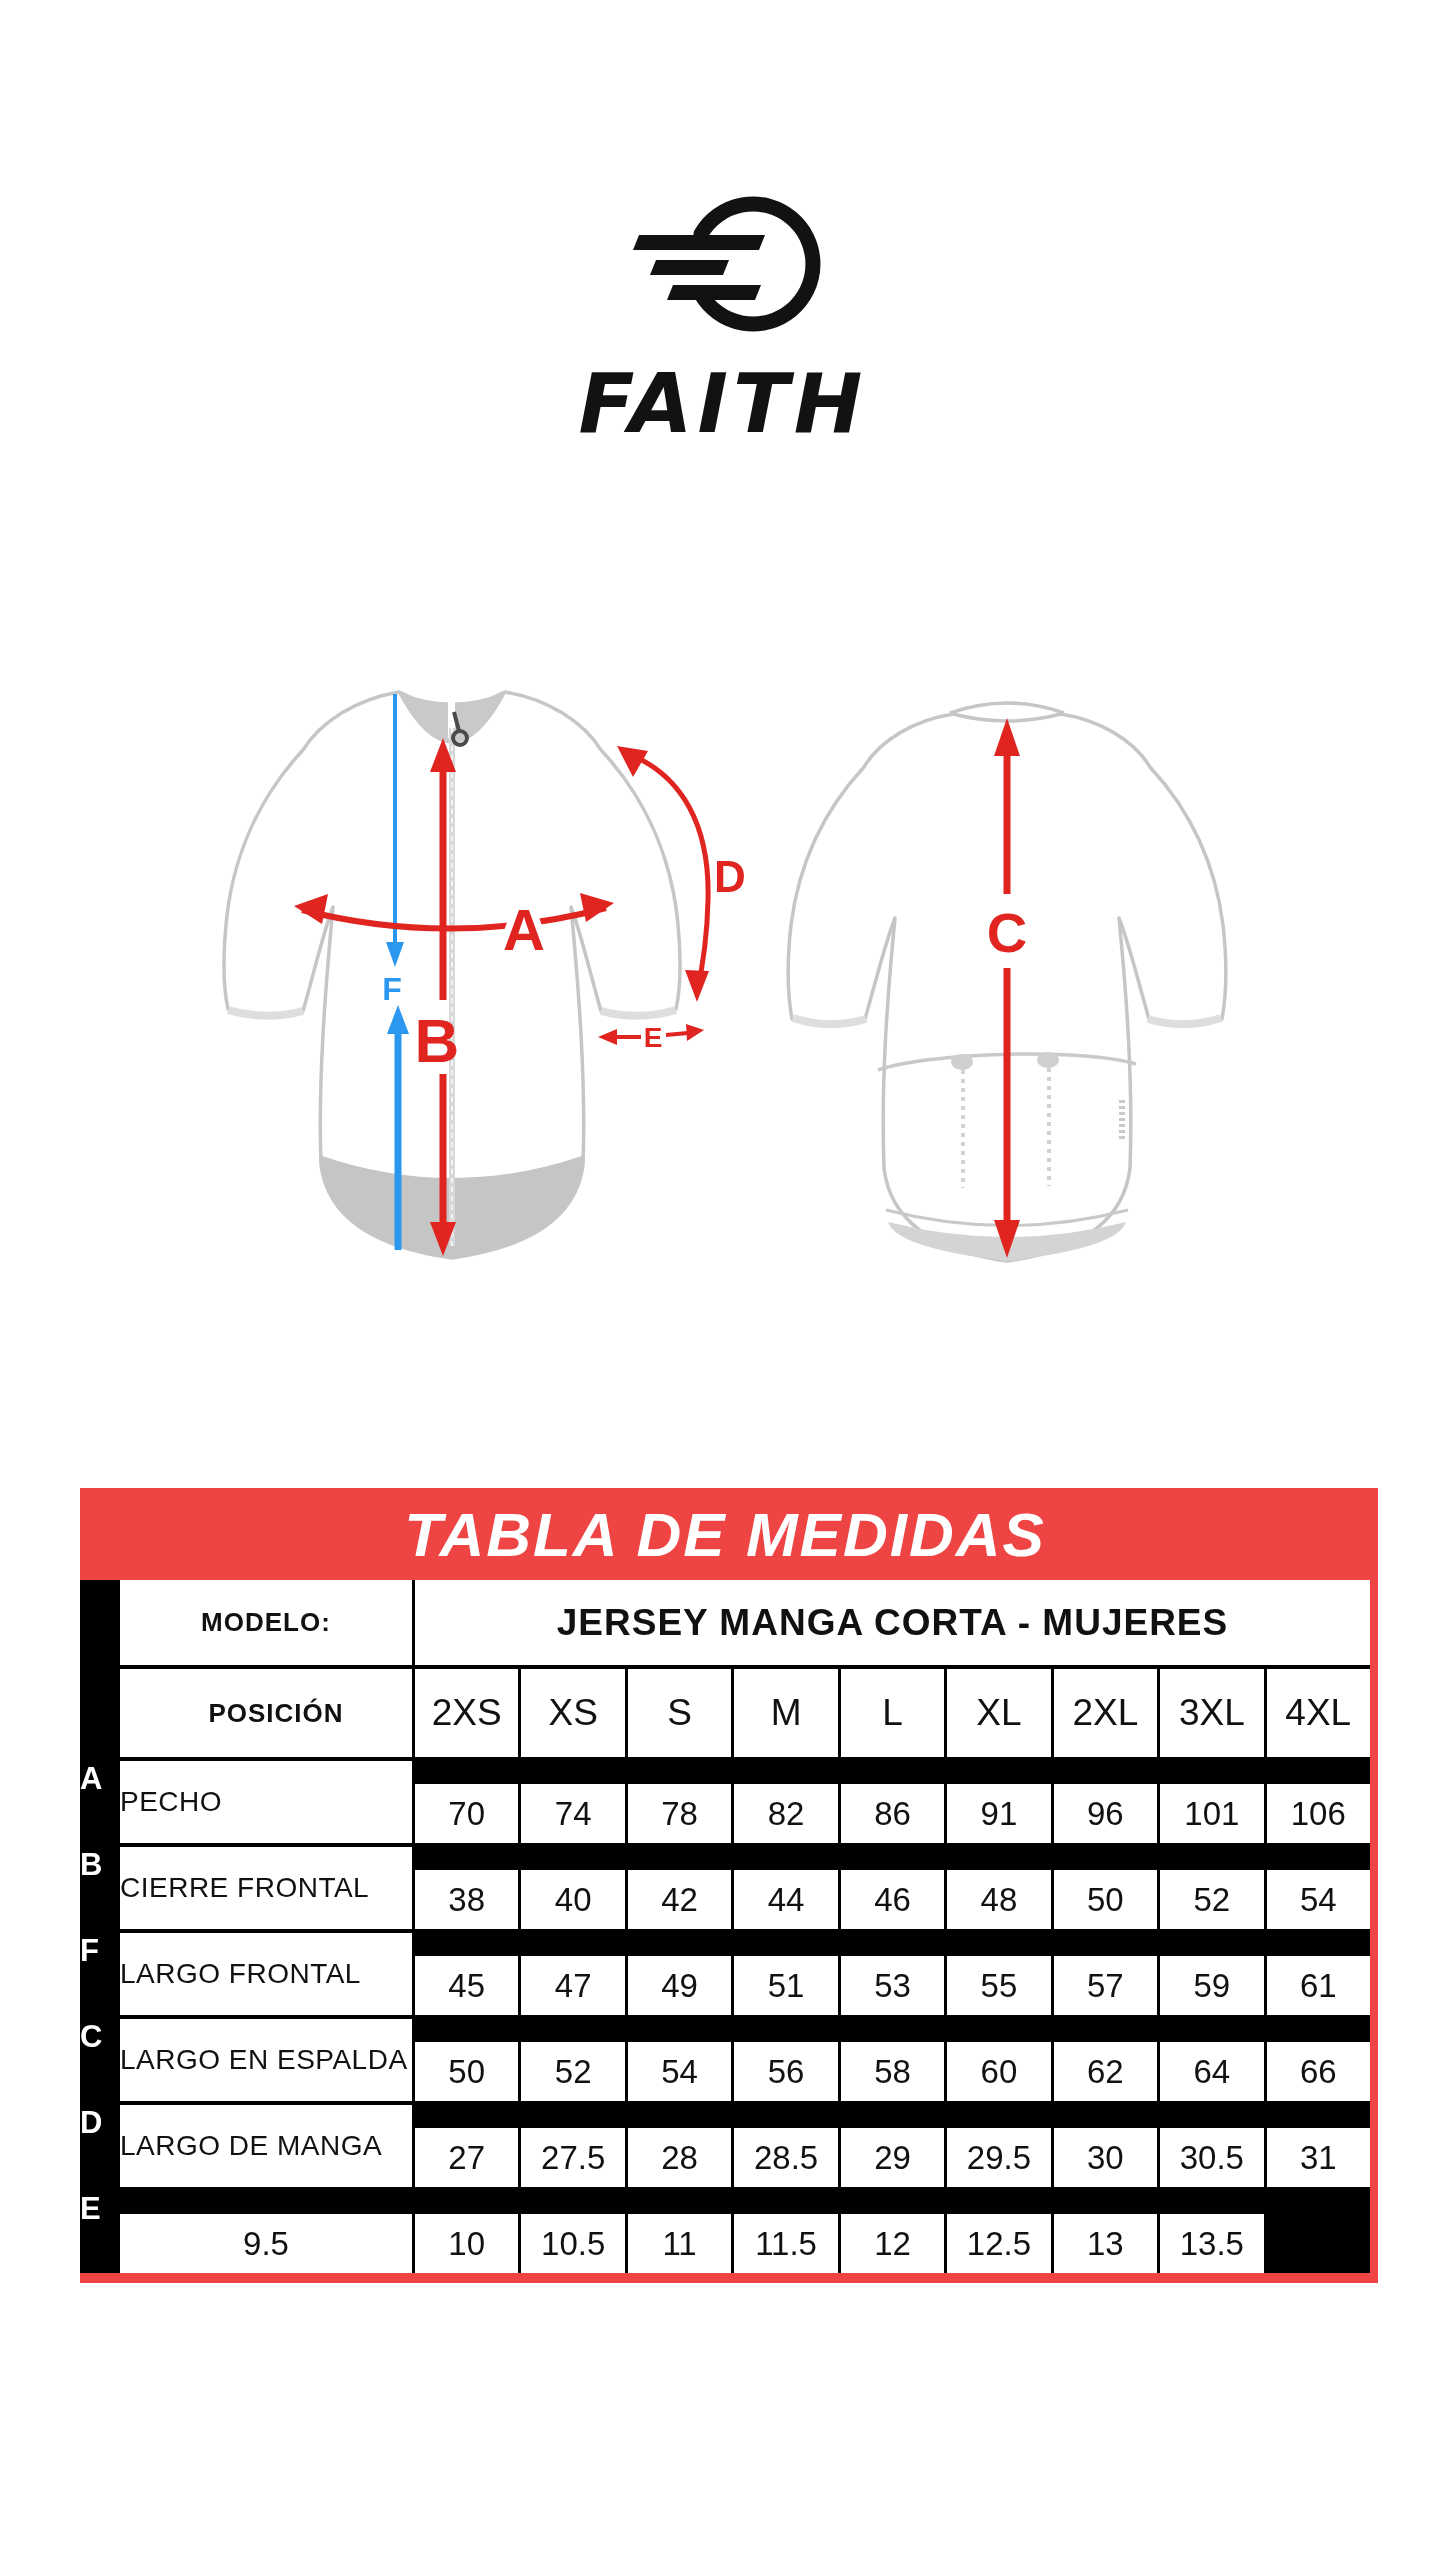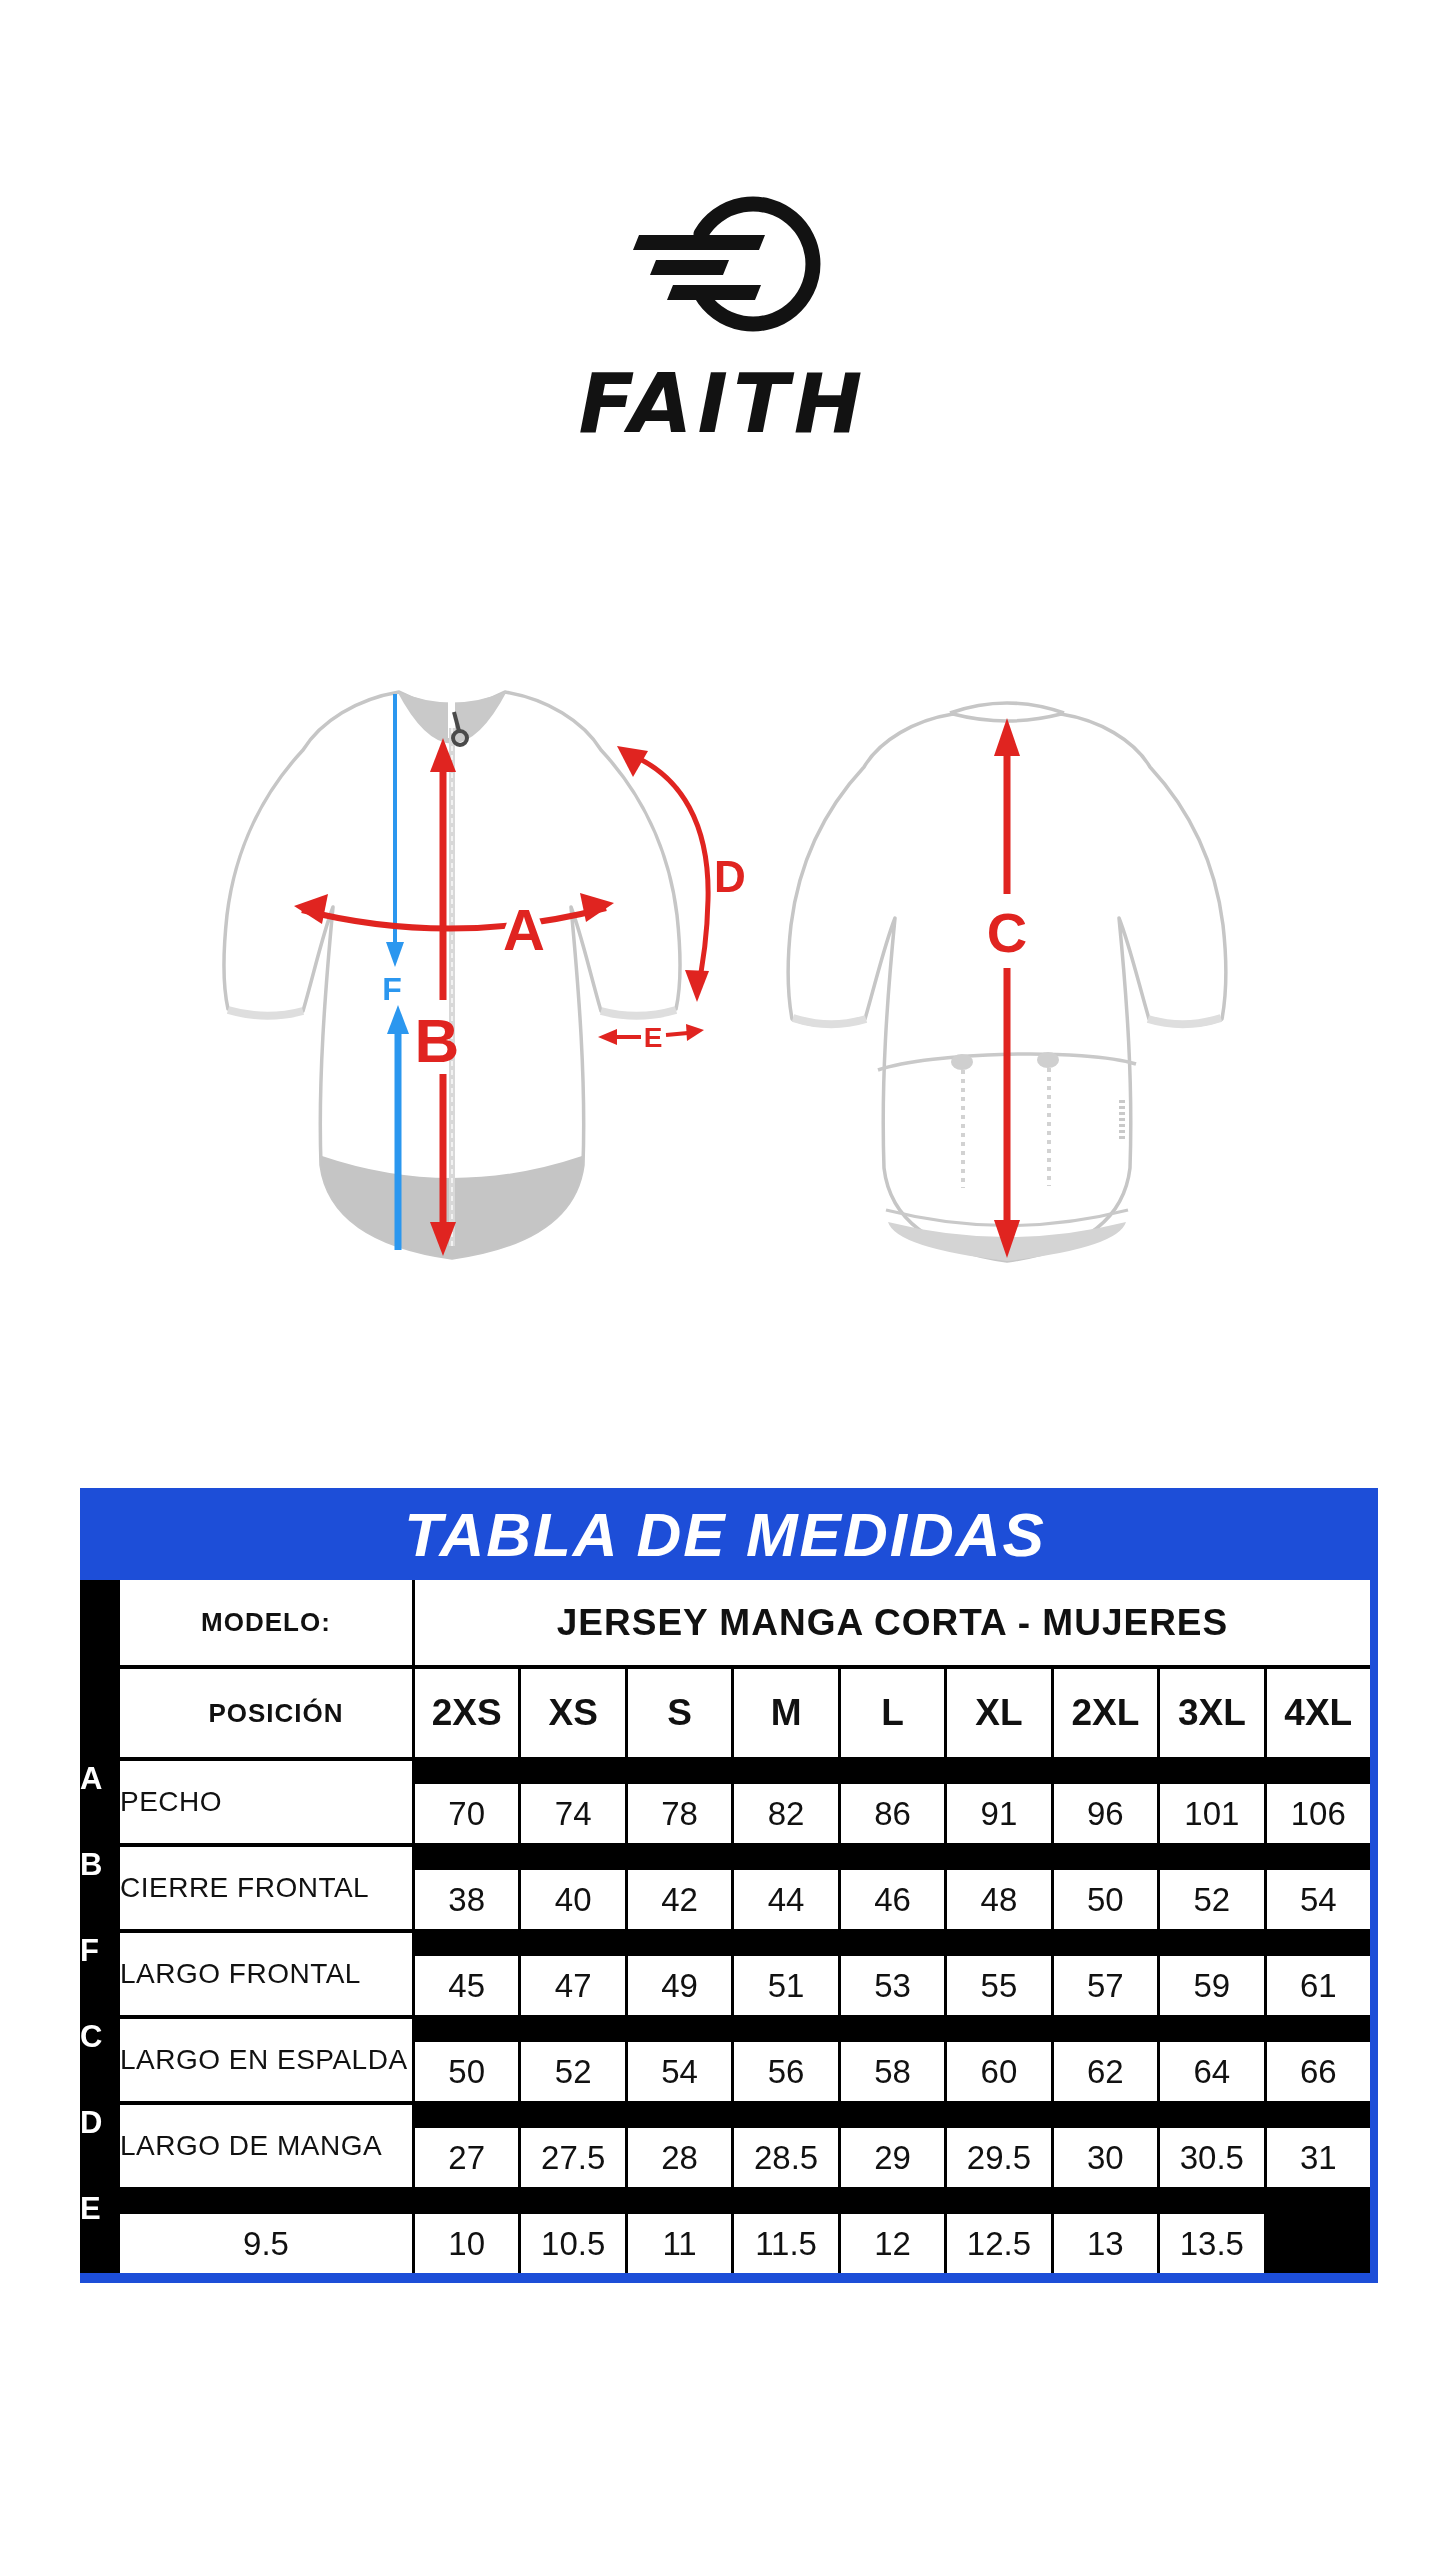--- a/index.html
+++ b/index.html
@@ -6,40 +6,40 @@
   body{
     width:1445px;height:2569px;position:relative;background:#ffffff;
     font-family:"Liberation Sans",sans-serif;overflow:hidden;
   }
   .logo-svg{position:absolute;left:0;top:0;width:1445px;height:600px;}
   .diagram-svg{position:absolute;left:0;top:600px;width:1445px;height:720px;}
 
   
   .size-table{
     position:absolute;left:80px;top:1488px;width:1298px;height:795px;
-    background:#1d4ed8;box-sizing:border-box;padding:0 8px 10px 0;
+    background:#ef4444;box-sizing:border-box;padding:0 8px 10px 0;
   }
   .table-title{
     height:92px;display:flex;align-items:center;justify-content:center;
     color:#fff;font-size:62px;font-weight:800;font-style:italic;
     letter-spacing:2px;white-space:nowrap;
   }
   .table-grid{
     display:grid;
     grid-template-columns:37px 292px repeat(9,1fr);
     grid-template-rows:85px 88px repeat(6,82px);
     column-gap:3px;row-gap:4px;background:#000;
   }
   .cell{background:#fff;display:flex;align-items:center;justify-content:center;color:#111;}
   .letter-cell{background:#000;color:#fff;font-weight:700;font-size:31px;}
   .span9{grid-column:3 / -1;}
   .modelo-label{font-weight:800;font-size:26px;letter-spacing:1px;}
   .modelo-value{font-weight:800;font-size:37px;letter-spacing:1px;}
   .posicion-label{font-weight:800;font-size:26px;letter-spacing:1px;padding-left:20px;}
-  .size-head{font-size:37px;font-weight:700;}
+  .size-head{font-size:37px;font-weight:400;}
   .row-label{justify-content:flex-start;padding-left:0;font-size:28px;font-weight:400;letter-spacing:.5px;white-space:nowrap;}
   .value-cell{font-size:33px;font-weight:500;margin-top:23px;}
 </style>
 </head>
 <body>
 
 <svg class="logo-svg" viewBox="0 0 1445 600">
   <g>
     <path d="M 701,234 A 60 60 0 1 1 701,294" fill="none" stroke="#121212" stroke-width="15" stroke-linecap="round"></path>
     <path d="M 639,235 L 765,235 L 759,250 L 633,250 Z" fill="#121212"></path>

